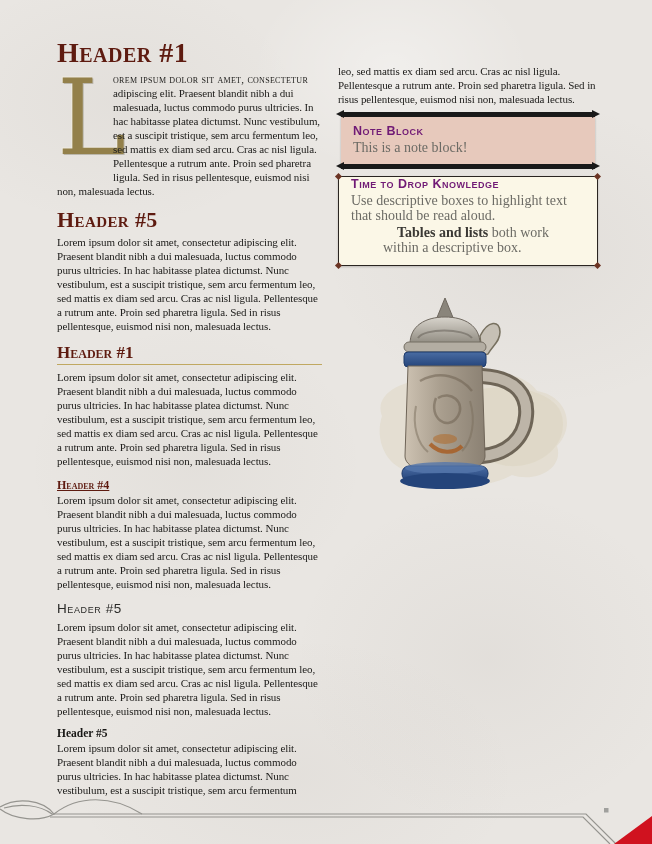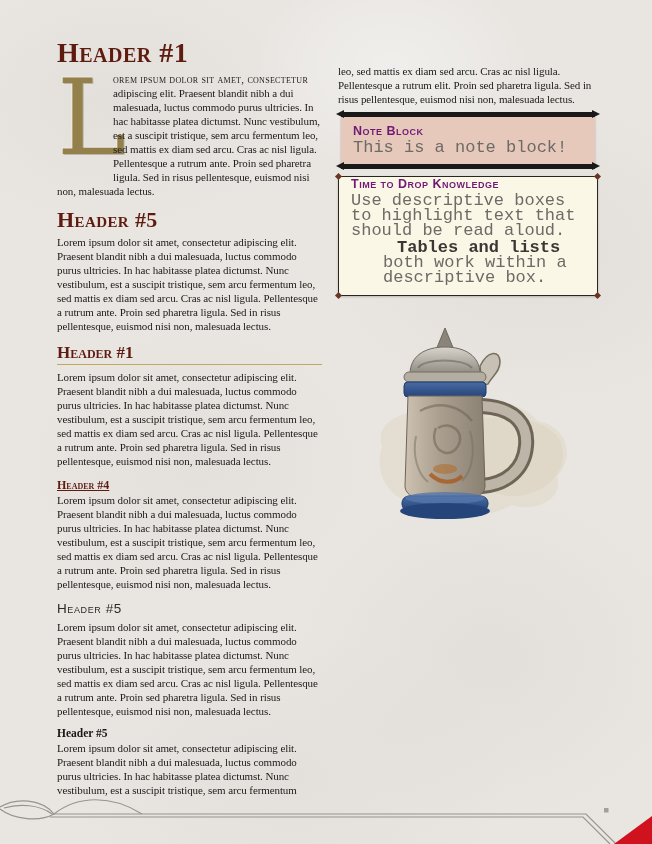--- a/index.html
+++ b/index.html
@@ -51,21 +51,21 @@
   .note-bar::before, .note-bar::after { content:""; position:absolute; top:-2px;
     border-top:4.5px solid transparent; border-bottom:4.5px solid transparent; }
   .note-bar::before { left:-5px; border-right:8px solid #191919; }
   .note-bar::after  { right:-5px; border-left:8px solid #191919; }
   .note-body { background:#e7c9bc; padding:7px 12px 9px; margin:0 3px;
                box-shadow:0 1px 2px rgba(0,0,0,.25); }
   .note-title, .desc-title {
     font-family:"Liberation Sans", sans-serif; font-variant:small-caps; font-weight:700;
     font-size:12.5px; color:#701a75; letter-spacing:.5px; margin-bottom:2px;
   }
-  .sans-text { font-family:Liberation Mono, monospace; font-size:17px; line-height:15px; color:#6c6b65; }
+  .sans-text { font-family:Liberation Serif, serif; font-size:14px; line-height:15px; color:#6c6b65; }
 
   
   .desc-box { position:relative; margin-top:7px; background:#fbf7e7;
               border:1px solid #2a2521; padding:0 12px 10px;
               box-shadow:0 1px 2px rgba(0,0,0,.2); }
   .desc-corner { position:absolute; width:5px; height:5px; background:#6b3423; transform:rotate(45deg); }
   .desc-corner.tl { left:-3px; top:-3px; }
   .desc-corner.tr { right:-3px; top:-3px; }
   .desc-corner.bl { left:-3px; bottom:-3px; }
   .desc-corner.br { right:-3px; bottom:-3px; }
@@ -102,21 +102,21 @@
       <p class="body-text">Lorem ipsum dolor sit amet, consectetur adipiscing elit. Praesent blandit nibh a dui malesuada, luctus commodo purus ultricies. In hac habitasse platea dictumst. Nunc vestibulum, est a suscipit tristique, sem arcu fermentum leo, sed mattis ex diam sed arcu. Cras ac nisl ligula. Pellentesque a rutrum ante. Proin sed pharetra ligula. Sed in risus pellentesque, euismod nisi non, malesuada lectus.</p>
 
       <h5>Header #5</h5>
       <p class="body-text">Lorem ipsum dolor sit amet, consectetur adipiscing elit. Praesent blandit nibh a dui malesuada, luctus commodo purus ultricies. In hac habitasse platea dictumst. Nunc vestibulum, est a suscipit tristique, sem arcu fermentum leo, sed mattis ex diam sed arcu. Cras ac nisl ligula. Pellentesque a rutrum ante. Proin sed pharetra ligula. Sed in risus pellentesque, euismod nisi non, malesuada lectus.</p>
 
       <h6>Header #5</h6>
       <p class="body-text">Lorem ipsum dolor sit amet, consectetur adipiscing elit. Praesent blandit nibh a dui malesuada, luctus commodo purus ultricies. In hac habitasse platea dictumst. Nunc vestibulum, est a suscipit tristique, sem arcu fermentum</p>
     </div>
 
     <div class="col-right">
-      <p class="body-text">leo, sed mattis ex diam sed arcu. Cras ac nisl ligula. Pellentesque a rutrum elit. Proin sed pharetra ligula. Sed in risus pellentesque, euismod nisi non, malesuada lectus.</p>
+      <p class="body-text">leo, sed mattis ex diam sed arcu. Cras ac nisl ligula. Pellentesque a rutrum ante. Proin sed pharetra ligula. Sed in risus pellentesque, euismod nisi non, malesuada lectus.</p>
 
       <div class="note-block">
         <div class="note-bar"></div>
         <div class="note-body">
           <div class="note-title">Note Block</div>
           <div class="sans-text">This is a note block!</div>
         </div>
         <div class="note-bar"></div>
       </div>
 

